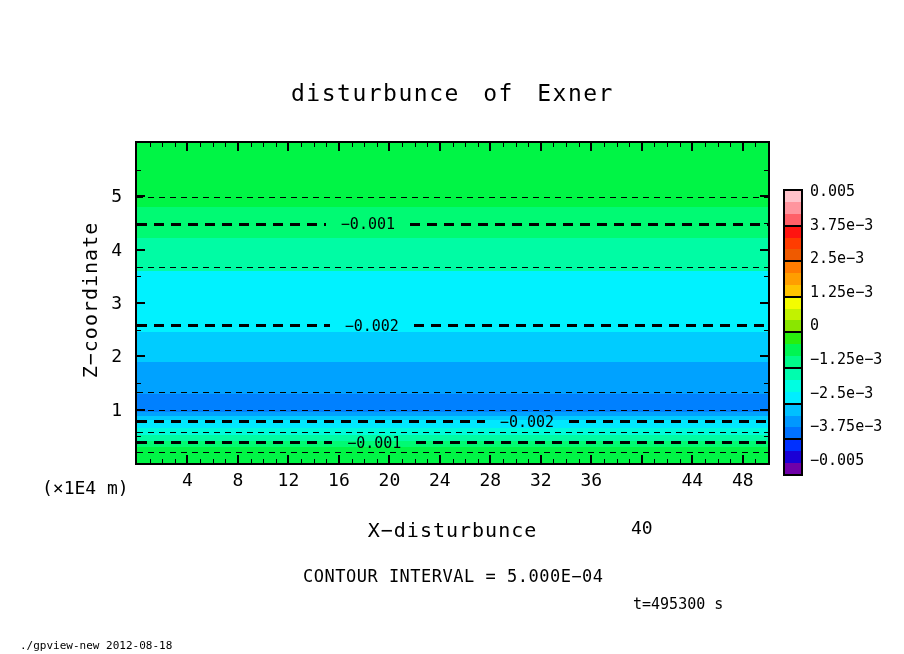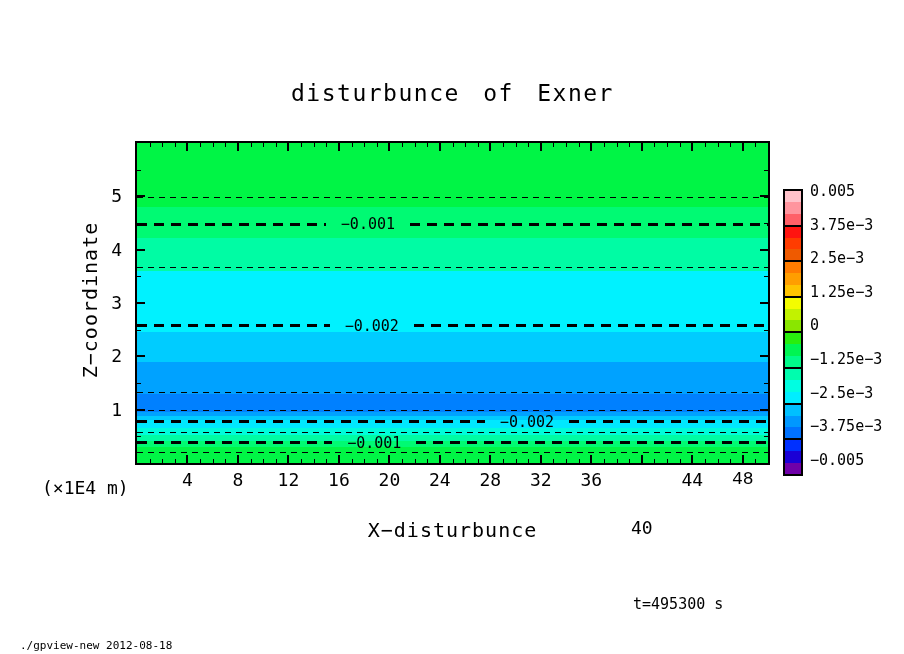--- a/index.html
+++ b/index.html
@@ -203,21 +203,21 @@
       <div class="xticklabel" style="left: 217.96px;">8</div>
       <div class="xticklabel" style="left: 268.44px;">12</div>
       <div class="xticklabel" style="left: 318.92px;">16</div>
       <div class="xticklabel" style="left: 369.4px;">20</div>
       <div class="xticklabel" style="left: 419.88px;">24</div>
       <div class="xticklabel" style="left: 470.36px;">28</div>
       <div class="xticklabel" style="left: 520.84px;">32</div>
       <div class="xticklabel" style="left: 571.32px; text-align: center;">36</div>
       <div class="xticklabel" style="left: 621.8px; margin-top: 48px;">40</div>
       <div class="xticklabel" style="left: 672.28px;">44</div>
-      <div class="xticklabel" style="left: 722.76px; font-family: Liberation Mono, monospace;">48</div>
+      <div class="xticklabel" style="left: 722.76px;">48</div>
     </div>
   <div id="y-tick-labels">
       <div class="yticklabel" style="top: 398.667px;">1</div>
       <div class="yticklabel" style="top: 345.333px;">2</div>
       <div class="yticklabel" style="top: 292px;">3</div>
       <div class="yticklabel" style="top: 238.667px;">4</div>
       <div class="yticklabel" style="top: 185.333px;">5</div>
     </div>
 
   <div id="x-axis-title" class="abs">X−disturbunce</div>
@@ -237,16 +237,17 @@
       <div class="cbar-label" style="top: 215.6px;">3.75e−3</div>
       <div class="cbar-label" style="top: 249.2px;">2.5e−3</div>
       <div class="cbar-label" style="top: 282.8px;">1.25e−3</div>
       <div class="cbar-label" style="top: 316.4px;">0</div>
       <div class="cbar-label" style="top: 350px;">−1.25e−3</div>
       <div class="cbar-label" style="top: 383.6px;">−2.5e−3</div>
       <div class="cbar-label" style="top: 417.2px;">−3.75e−3</div>
       <div class="cbar-label" style="top: 450.8px;">−0.005</div>
     </div>
 
+  <div id="contour-note" class="abs">CONTOUR INTERVAL = 5.000E−04</div>
   <div id="time-note" class="abs">t=495300 s</div>
 
   <div id="footer-left" class="abs">./gpview-new  2012-08-18</div>
 </div>
 
 </body></html>

